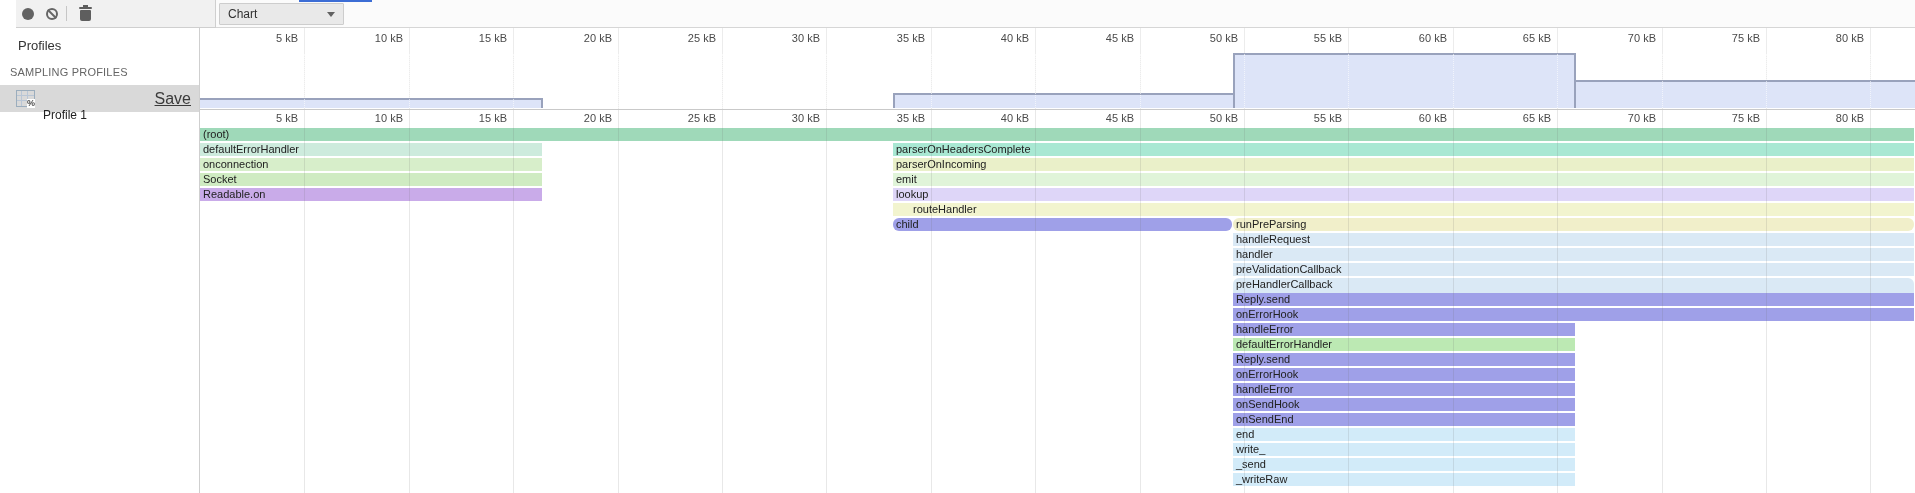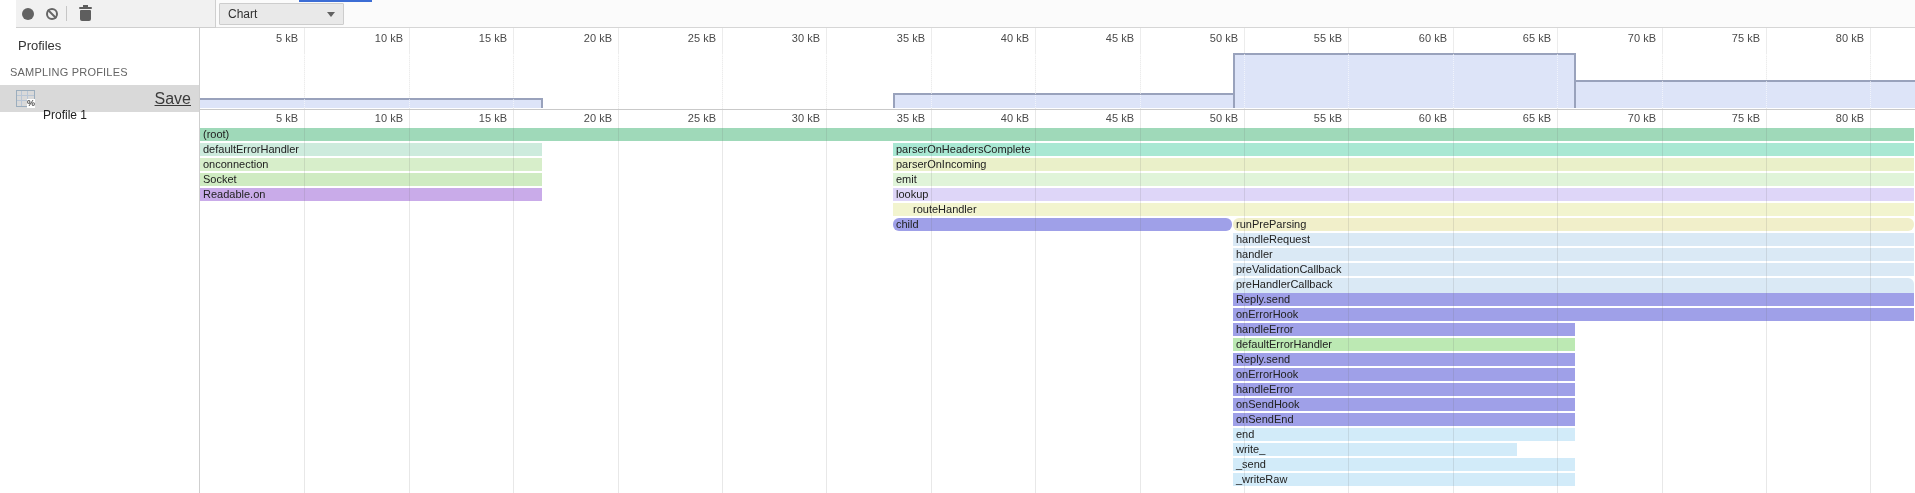--- a/index.html
+++ b/index.html
@@ -206,21 +206,21 @@
           <div class="flame-bar" title="Reply.send" style="left: 1033px; width: 681px; top: 166px; height: 13px; background: rgb(159, 160, 232);">Reply.send</div>
           <div class="flame-bar" title="onErrorHook" style="left: 1033px; width: 681px; top: 181px; height: 13px; background: rgb(159, 160, 232);">onErrorHook</div>
           <div class="flame-bar" title="handleError" style="left: 1033px; width: 342px; top: 196px; height: 13px; background: rgb(159, 160, 232);">handleError</div>
           <div class="flame-bar" title="defaultErrorHandler" style="left: 1033px; width: 342px; top: 211px; height: 13px; background: rgb(188, 233, 179);">defaultErrorHandler</div>
           <div class="flame-bar" title="Reply.send" style="left: 1033px; width: 342px; top: 226px; height: 13px; background: rgb(159, 160, 232);">Reply.send</div>
           <div class="flame-bar" title="onErrorHook" style="left: 1033px; width: 342px; top: 241px; height: 13px; background: rgb(159, 160, 232);">onErrorHook</div>
           <div class="flame-bar" title="handleError" style="left: 1033px; width: 342px; top: 256px; height: 13px; background: rgb(159, 160, 232);">handleError</div>
           <div class="flame-bar" title="onSendHook" style="left: 1033px; width: 342px; top: 271px; height: 13px; background: rgb(159, 160, 232);">onSendHook</div>
           <div class="flame-bar" title="onSendEnd" style="left: 1033px; width: 342px; top: 286px; height: 13px; background: rgb(159, 160, 232);">onSendEnd</div>
           <div class="flame-bar" title="end" style="left: 1033px; width: 342px; top: 301px; height: 13px; background: rgb(210, 235, 249);">end</div>
-          <div class="flame-bar" title="write_" style="left: 1033px; width: 284px; top: 316px; height: 13px; background: rgb(210, 235, 249);">write_</div>
+          <div class="flame-bar" title="write_" style="left: 1033px; width: 342px; top: 316px; height: 13px; background: rgb(210, 235, 249);">write_</div>
           <div class="flame-bar" title="_send" style="left: 1033px; width: 342px; top: 331px; height: 13px; background: rgb(210, 235, 249);">_send</div>
           <div class="flame-bar" title="_writeRaw" style="left: 1033px; width: 342px; top: 346px; height: 13px; background: rgb(210, 235, 249);">_writeRaw</div>
         </div>
       <div id="fl-grid">
           <div class="fl-gridline" style="left: 104px;"></div>
           <div class="fl-gridline" style="left: 209px;"></div>
           <div class="fl-gridline" style="left: 313px;"></div>
           <div class="fl-gridline" style="left: 418px;"></div>
           <div class="fl-gridline" style="left: 522px;"></div>
           <div class="fl-gridline" style="left: 626px;"></div>

